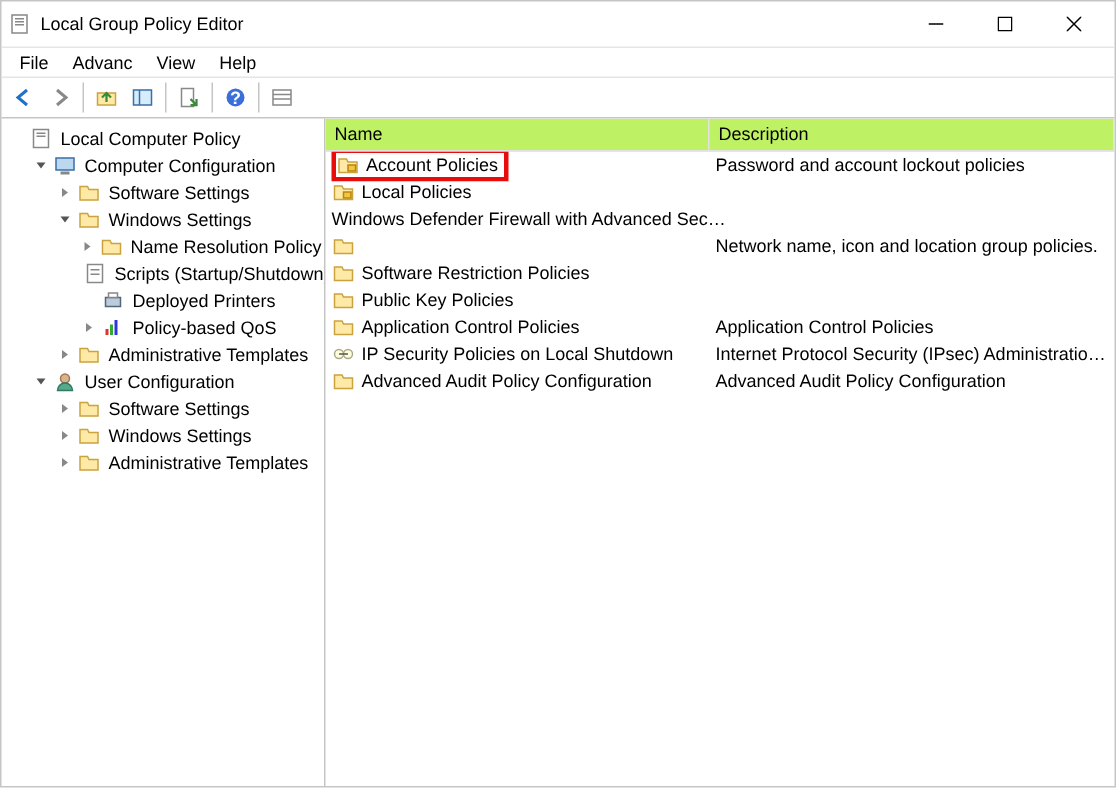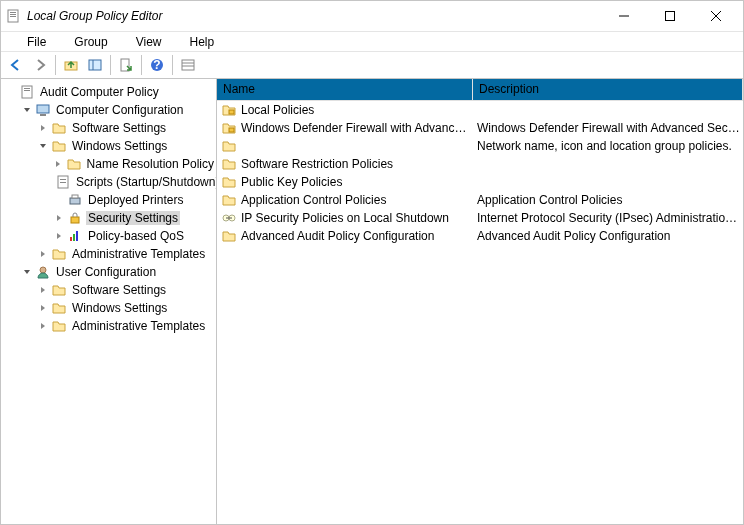--- a/index.html
+++ b/index.html
@@ -1,24 +1,24 @@
 <!DOCTYPE html>
 <html><head>
 <meta charset="utf-8">
 <style>
 * { box-sizing: border-box; font-family: "Segoe UI", Tahoma, sans-serif; font-size: 12px; }
 html, body { margin: 0; padding: 0; }
 body { width: 744px; height: 525px; background: #fff; border: 1px solid #c5c5c5; overflow: hidden; display: flex; flex-direction: column; }
 
-.titlebar { height: 30px; display: flex; align-items: center; padding: 0 4px; font-style: italic; }
+.titlebar { height: 30px; display: flex; align-items: center; padding: 0 4px; }
 .titlebar .title-icon { width: 16px; height: 16px; margin-right: 6px; display: inline-flex; align-items: center; justify-content: center; }
 .titlebar .title-text { flex: 1; }
 .titlebar .win-btn { width: 46px; height: 30px; display: flex; align-items: center; justify-content: center; }
 
-.menubar { height: 20px; display: flex; align-items: center; padding: 0 18px; border-top: 1px solid #e5e5e5; gap: 12px; }
+.menubar { height: 20px; display: flex; align-items: center; padding: 0 4px; border-top: 1px solid #e5e5e5; }
 .menubar .menu-item { padding: 2px 8px; }
 
 .toolbar { height: 28px; display: flex; align-items: center; padding: 2px 4px; border-top: 1px solid #e5e5e5; border-bottom: 1px solid #c5c5c5; gap: 2px; }
 .toolbar .sep { width: 1px; height: 20px; background: #c5c5c5; margin: 0 2px; }
 .tb-btn { width: 22px; height: 22px; display: flex; align-items: center; justify-content: center; border: 1px solid transparent; }
 
 .content { flex: 1; display: flex; border-top: none; overflow: hidden; }
 .tree-pane { width: 216px; border-right: 1px solid #c5c5c5; overflow: auto; padding: 4px 0 4px 4px; position: relative; }
 .tree-pane::-webkit-scrollbar, .list-pane::-webkit-scrollbar { height: 17px; width: 17px; }
 .tree-pane::-webkit-scrollbar-thumb, .list-pane::-webkit-scrollbar-thumb { background: #c1c1c1; }
@@ -29,21 +29,21 @@
 
 .tree ul { list-style: none; margin: 0; padding: 0 0 0 16px; }
 .tree > ul { padding-left: 0; }
 .tree li { white-space: nowrap; }
 .tree .row { display: flex; align-items: center; height: 18px; }
 .tree .expander { width: 12px; height: 12px; display: inline-flex; align-items: center; justify-content: center; margin-right: 2px; }
 .tree .icon { width: 16px; height: 16px; display: inline-flex; align-items: center; justify-content: center; margin-right: 3px; }
 .tree .label { padding: 0 2px; }
 .tree .selected { background: #d8d8d8; }
 
-.list-header { display: flex; height: 22px; border-bottom: 1px solid #e1e1e1; position: sticky; top: 0; background: #0369a1; }
+.list-header { display: flex; height: 22px; border-bottom: 1px solid #e1e1e1; position: sticky; top: 0; background: #bef264; }
 .list-header .col { padding: 3px 6px; border-right: 1px solid #e1e1e1; }
 .col-name { width: 256px; }
 .col-desc { flex: 1; }
 .list-body .lrow { display: flex; height: 18px; align-items: center; }
 .list-body .lrow .cell-name { width: 256px; display: flex; align-items: center; padding-left: 4px; white-space: nowrap; overflow: hidden; }
 .list-body .lrow .cell-desc { flex: 1; padding-left: 4px; white-space: nowrap; overflow: hidden; text-overflow: ellipsis; }
 .list-body .lrow .icon { width: 16px; height: 16px; margin-right: 4px; display: inline-flex; }
 .highlight-box { border: 3px solid #e80c0c; display: inline-flex; align-items: center; height: 22px; padding-right: 4px; }
 
 svg { display: block; }
@@ -74,21 +74,21 @@
   <div class="win-btn">
       <svg width="10" height="10">
         <line x1="0" y1="0" x2="10" y2="10" stroke="#000"></line>
         <line x1="10" y1="0" x2="0" y2="10" stroke="#000"></line>
       </svg>
     </div>
 </div>
 
 <div class="menubar">
   <div class="menu-item">File</div>
-  <div class="menu-item">Group</div>
+  <div class="menu-item">Advanc</div>
   <div class="menu-item">View</div>
   <div class="menu-item">Help</div>
 </div>
 
 <div class="toolbar">
   <div class="tb-btn">
       <svg width="16" height="16">
         <path d="M10 3 L4 8 L10 13" fill="none" stroke="#1e73c9" stroke-width="2"></path>
       </svg>
     </div>
@@ -141,21 +141,21 @@
       <li>
         <div class="row">
           <span class="expander"></span>
           <span class="icon">
               <svg width="16" height="16">
                 <rect x="3" y="2" width="10" height="12" fill="#fff" stroke="#888"></rect>
                 <rect x="5" y="4" width="6" height="1" fill="#888"></rect>
                 <rect x="5" y="6" width="6" height="1" fill="#888"></rect>
               </svg>
             </span>
-          <span class="label">Audit Computer Policy</span>
+          <span class="label">Local Computer Policy</span>
         </div>
         <ul>
           <li>
             <div class="row">
               <span class="expander">
                   <svg width="10" height="10">
                     <path d="M2 3 L5 7 L8 3 Z" fill="#555"></path>
                   </svg>
                 </span>
               <span class="icon">
@@ -228,36 +228,20 @@
                   <li>
                       <div class="row">
                         <span class="expander"></span>
                         <span class="icon">
                           <svg width="16" height="16">
                             <rect x="3" y="6" width="10" height="6" fill="#bcd" stroke="#567"></rect>
                             <rect x="5" y="3" width="6" height="3" fill="#fff" stroke="#888"></rect>
                           </svg>
                         </span>
                         <span class="label">Deployed Printers</span>
-                      </div>
-                    </li>
-                  <li>
-                      <div class="row">
-                        <span class="expander">
-                          <svg width="10" height="10">
-                            <path d="M3 2 L7 5 L3 8 Z" fill="#888"></path>
-                          </svg>
-                        </span>
-                        <span class="icon">
-                          <svg width="16" height="16">
-                            <rect x="4" y="7" width="8" height="6" fill="#f4c542" stroke="#b8860b"></rect>
-                            <path d="M6 7 v-2 a2 2 0 0 1 4 0 v2" fill="none" stroke="#888"></path>
-                          </svg>
-                        </span>
-                        <span class="label selected">Security Settings</span>
                       </div>
                     </li>
                   <li>
                       <div class="row">
                         <span class="expander">
                           <svg width="10" height="10">
                             <path d="M3 2 L7 5 L3 8 Z" fill="#888"></path>
                           </svg>
                         </span>
                         <span class="icon">
@@ -357,40 +341,45 @@
     </ul>
   </div>
 
   <div class="list-pane">
     <div class="list-header">
       <div class="col col-name">Name</div>
       <div class="col col-desc">Description</div>
     </div>
     <div class="list-body">
       <div class="lrow">
+        <div class="cell-name">
+          <span class="highlight-box">
+            <span class="icon">
+                <svg width="16" height="16">
+                  <path d="M2 4 h5 l1 2 h6 v7 h-12 z" fill="#ffe9a6" stroke="#caa33f"></path>
+                  <rect x="8" y="8" width="5" height="4" fill="#f4c542" stroke="#b8860b"></rect>
+                </svg>
+              </span>
+            <span>Account Policies</span>
+          </span>
+        </div>
+        <div class="cell-desc">Password and account lockout policies</div>
+      </div>
+      <div class="lrow">
           <div class="cell-name">
             <span class="icon">
               <svg width="16" height="16">
                 <path d="M2 4 h5 l1 2 h6 v7 h-12 z" fill="#ffe9a6" stroke="#caa33f"></path>
                 <rect x="8" y="8" width="5" height="4" fill="#f4c542" stroke="#b8860b"></rect>
               </svg>
             </span>
             <span>Local Policies</span>
           </div>
         </div>
       <div class="lrow">
-          <div class="cell-name">
-            <span class="icon">
-              <svg width="16" height="16">
-                <path d="M2 4 h5 l1 2 h6 v7 h-12 z" fill="#ffe9a6" stroke="#caa33f"></path>
-                <rect x="8" y="8" width="5" height="4" fill="#f4c542" stroke="#b8860b"></rect>
-              </svg>
-            </span>
-            <span>Windows Defender Firewall with Advanc…</span>
-          </div>
           <div class="cell-desc">Windows Defender Firewall with Advanced Sec…</div>
         </div>
       <div class="lrow">
           <div class="cell-name">
             <span class="icon">
               <svg width="16" height="16">
                 <path d="M2 4 h5 l1 2 h6 v7 h-12 z" fill="#ffe9a6" stroke="#caa33f"></path>
               </svg>
             </span>
           </div>

